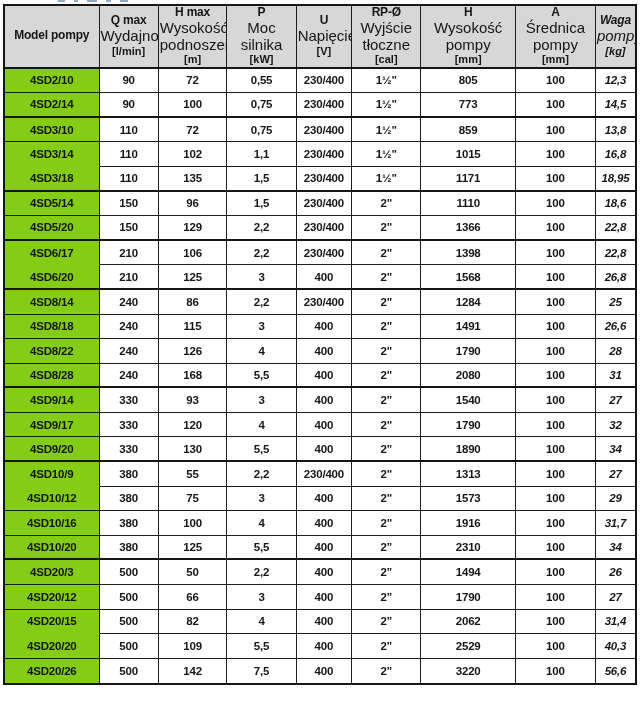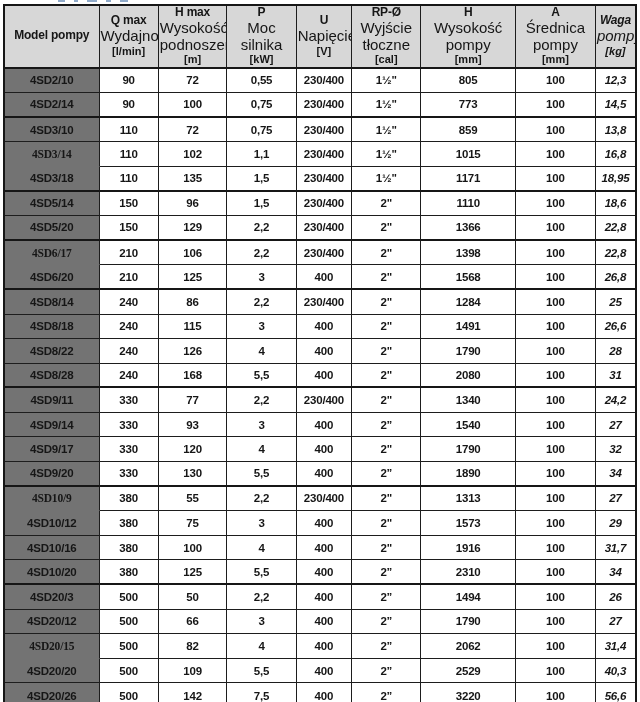--- a/index.html
+++ b/index.html
@@ -48,27 +48,27 @@
     background:#d7d7d7;
     height:52px;
     border-bottom:2.6px solid #161616;
   }
   .h-title{font-size:12px;font-weight:700;line-height:1.15;letter-spacing:-.2px;}
   .h-sub{font-size:15px;font-weight:400;line-height:1.12;}
   .h-unit{font-size:11px;font-weight:700;line-height:1.2;}
 
   td{height:24.6px;}
   td.model-cell{
-    background:#737373;
+    background:#84cc16;
     font-weight:700;font-size:11.5px;letter-spacing:-.2px;
   }
   td.val{background:#ffffff;font-weight:700;font-size:11.5px;letter-spacing:-.2px;}
 
   tr.group-end td{border-bottom:2.6px solid #161616;}
-  tr.merge-below td.model-cell{border-bottom-color:transparent;font-family:Liberation Serif, serif;}
+  tr.merge-below td.model-cell{border-bottom-color:transparent;}
 </style>
 </head>
 <body>
 
 <div class="page">
 
   <div class="artifact">
     <span class="a1"></span>
       <span class="a2"></span>
       <span class="a3"></span>
@@ -294,31 +294,20 @@
       <td class="val">240</td>
       <td class="val">168</td>
       <td class="val">5,5</td>
       <td class="val">400</td>
       <td class="val">2"</td>
       <td class="val">2080</td>
       <td class="val">100</td>
       <td class="val">31</td>
     </tr>
 
-    <tr>
-      <td class="model-cell">4SD9/11</td>
-      <td class="val">330</td>
-      <td class="val">77</td>
-      <td class="val">2,2</td>
-      <td class="val">230/400</td>
-      <td class="val">2"</td>
-      <td class="val">1340</td>
-      <td class="val">100</td>
-      <td class="val">24,2</td>
-    </tr>
 
     <tr>
       <td class="model-cell">4SD9/14</td>
       <td class="val">330</td>
       <td class="val">93</td>
       <td class="val">3</td>
       <td class="val">400</td>
       <td class="val">2”</td>
       <td class="val">1540</td>
       <td class="val">100</td>

